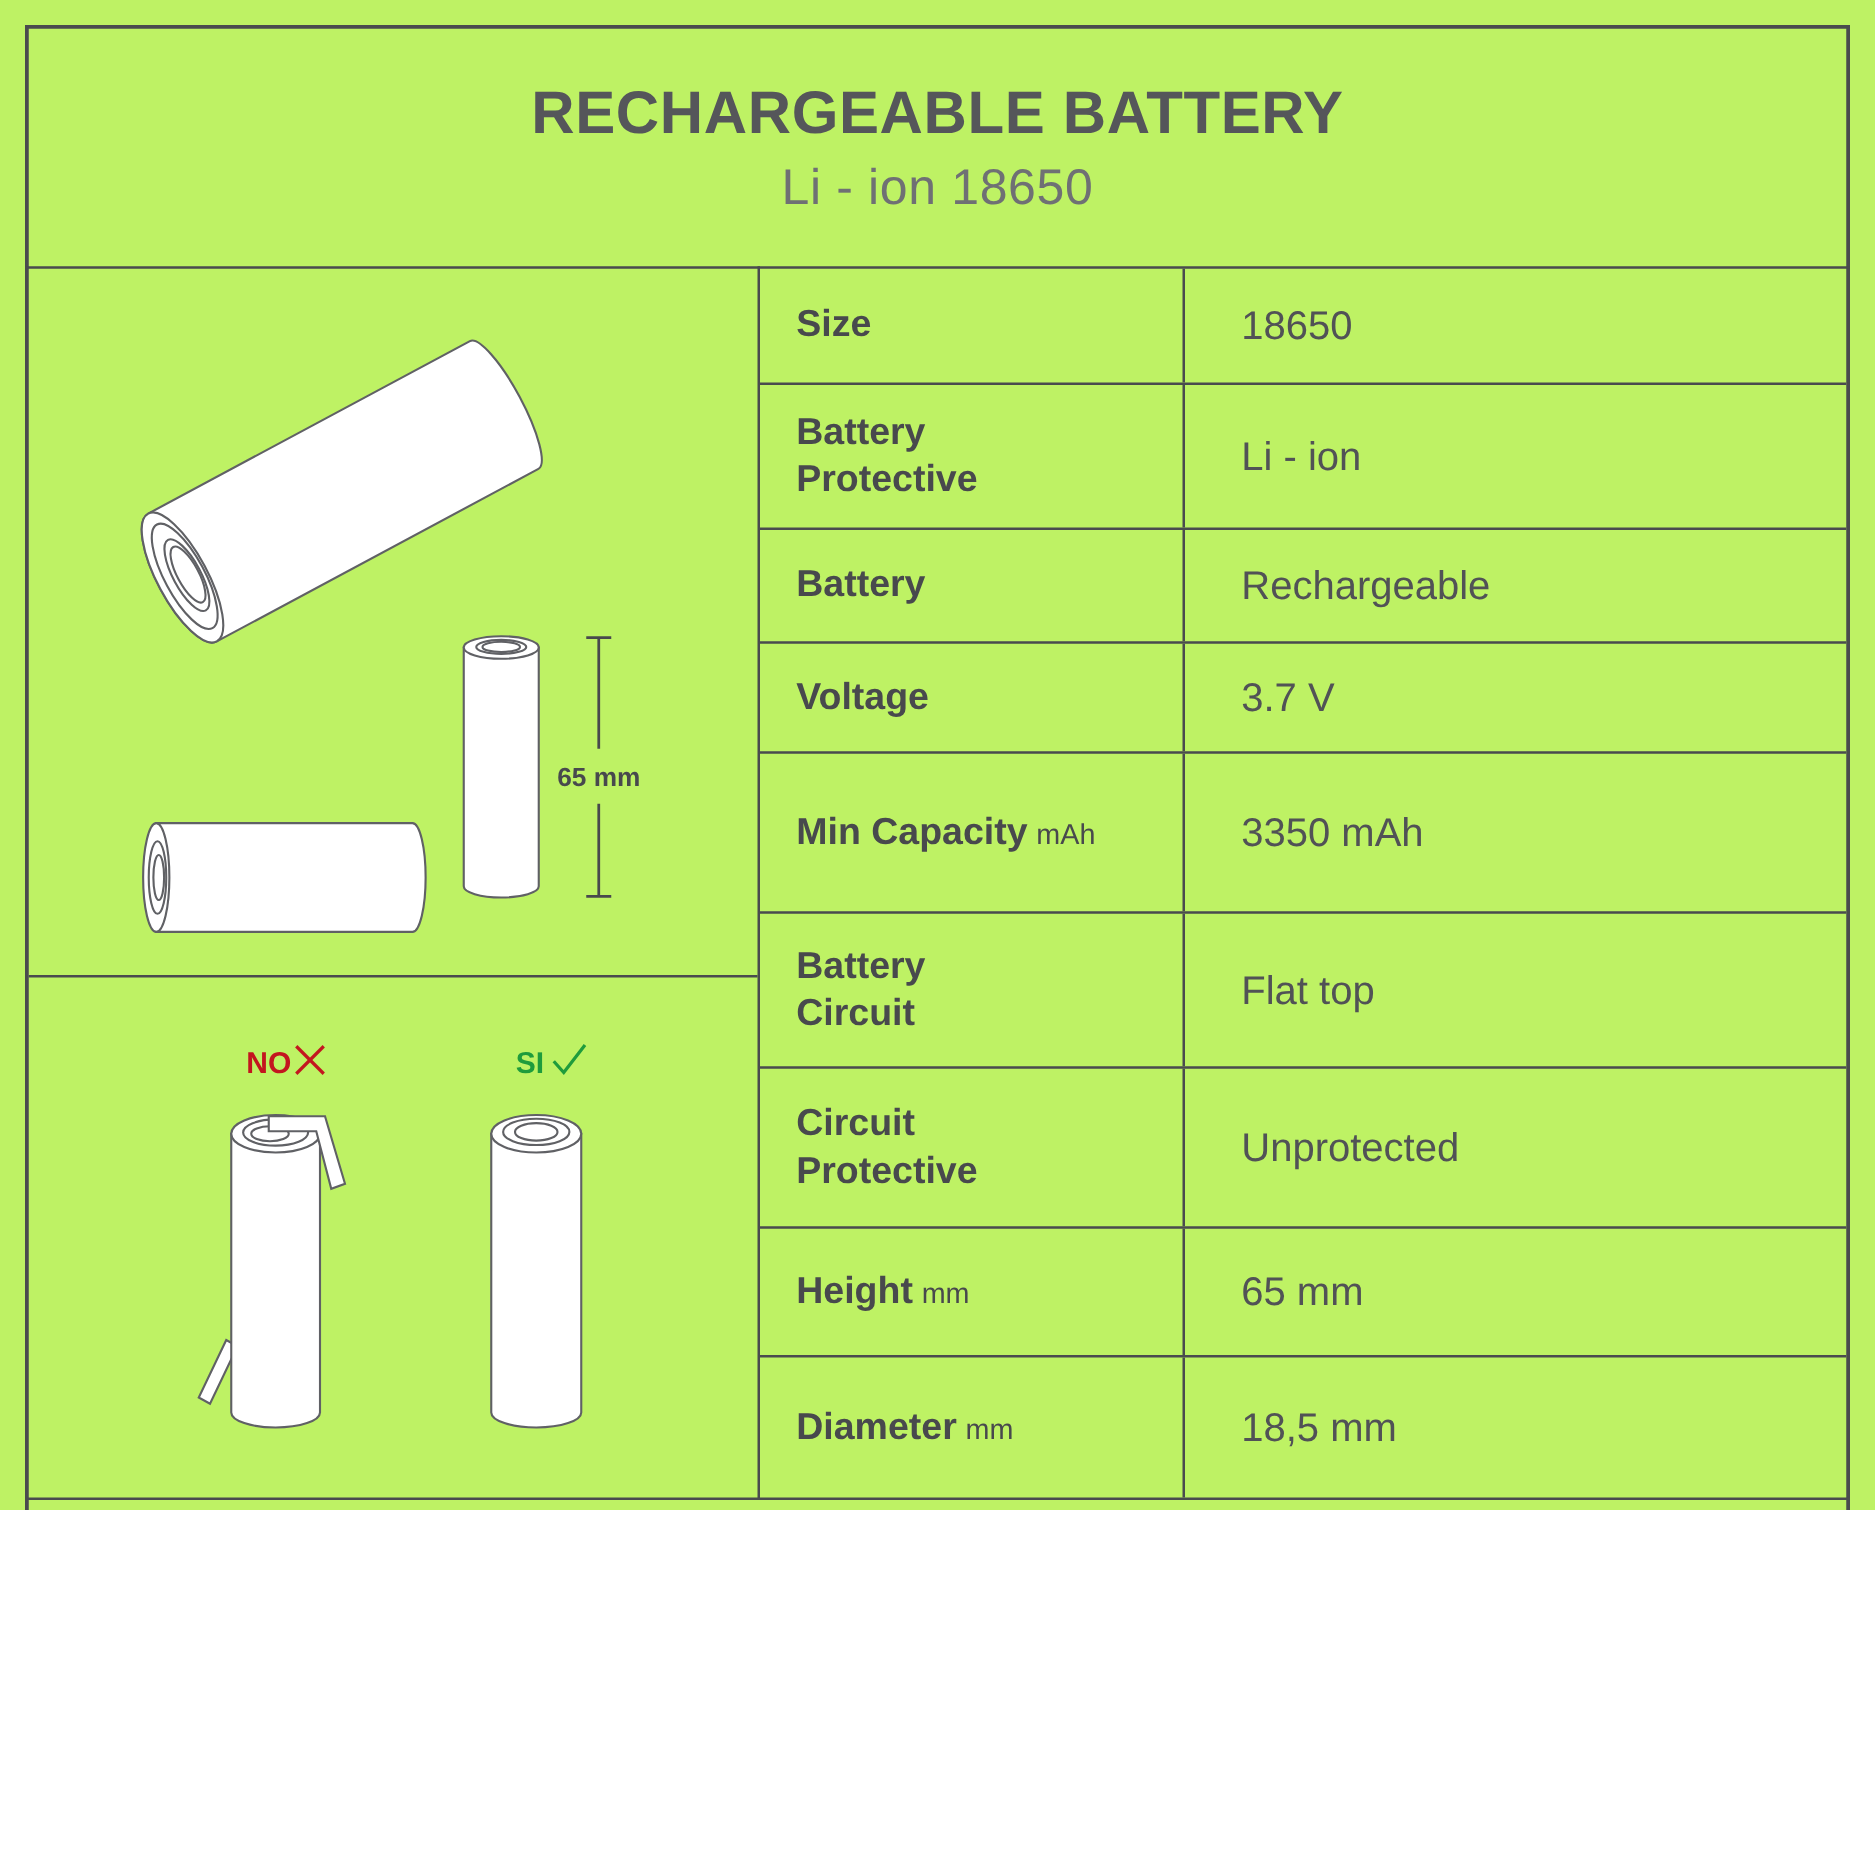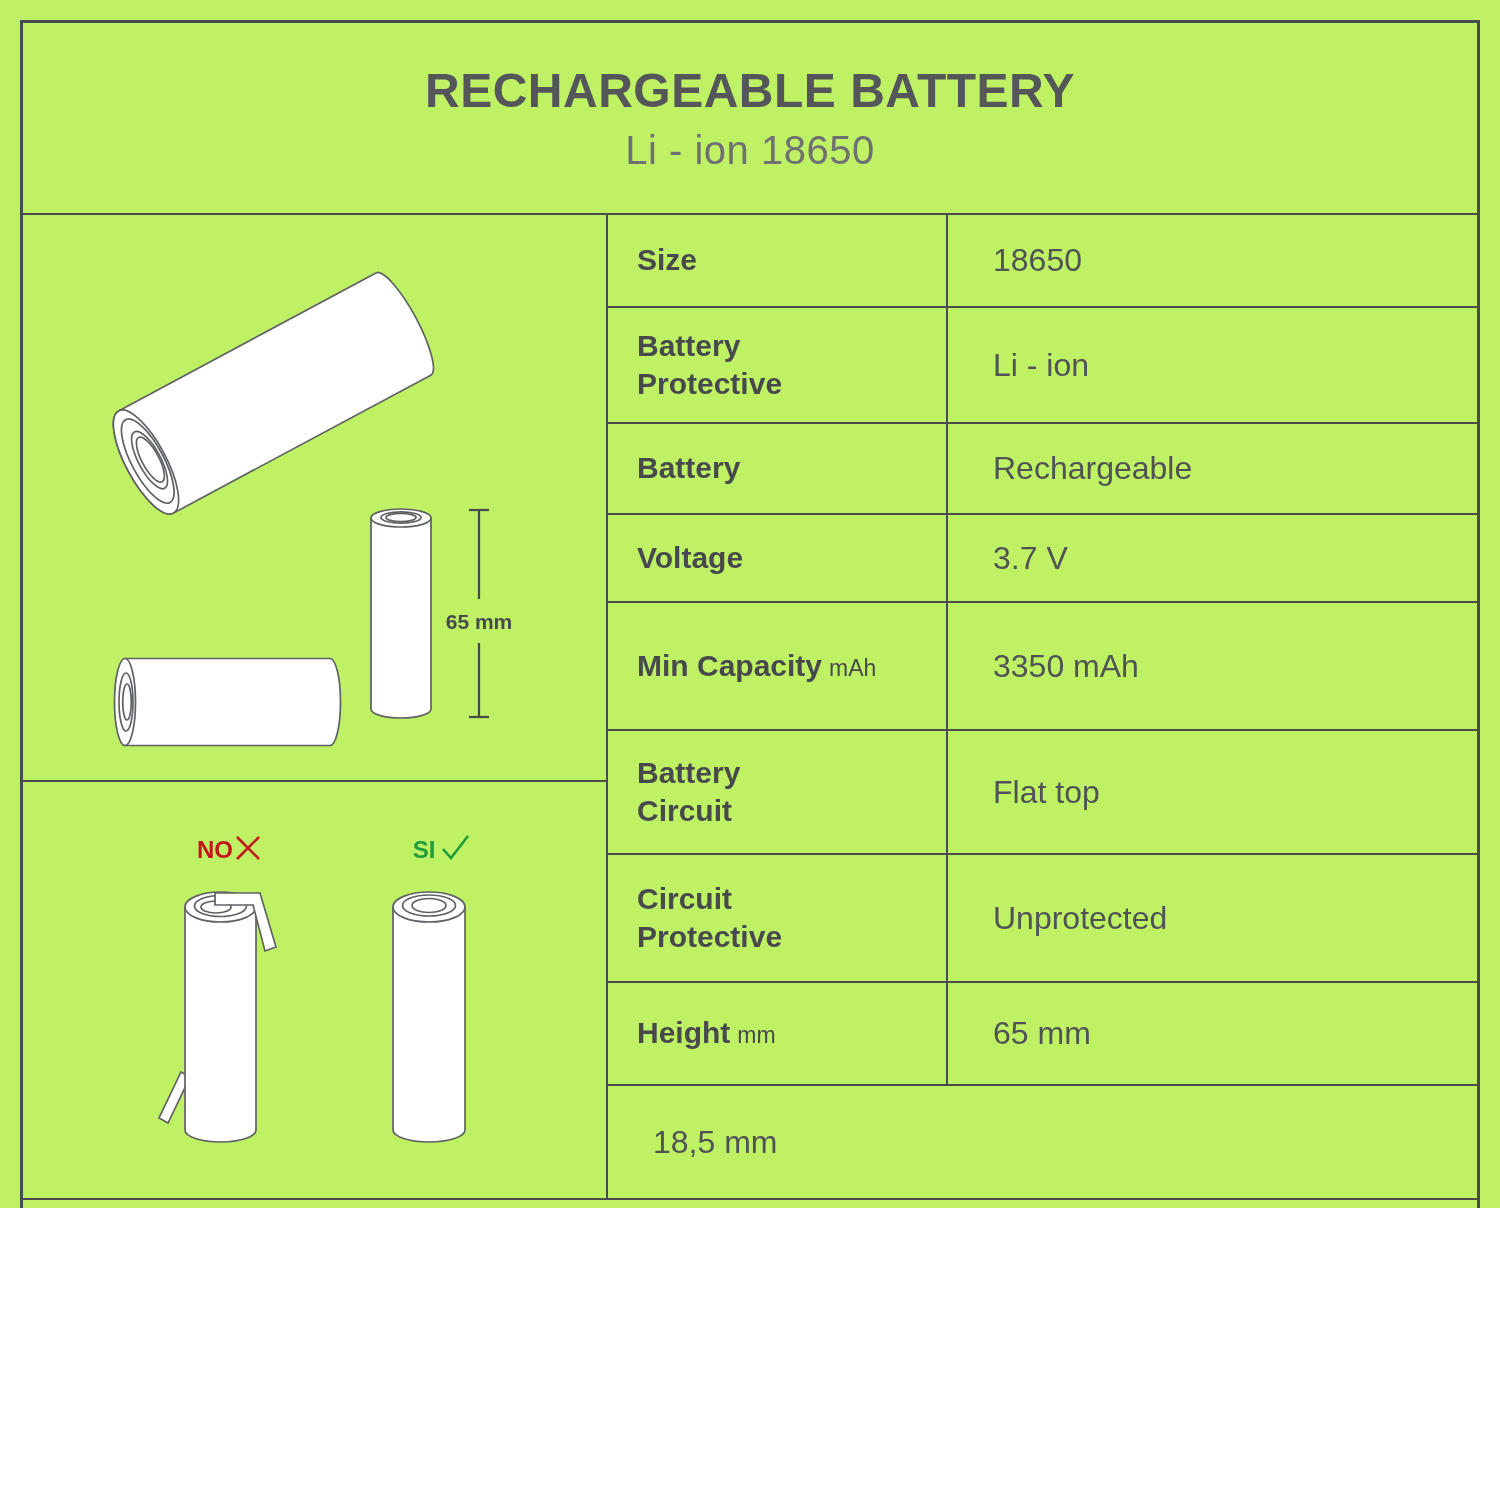--- a/index.html
+++ b/index.html
@@ -212,19 +212,22 @@
     <div class="row">
       <div class="cell-label">
           <div><span>Height</span><span class="suffix">mm</span><span class="line2"></span></div>
         </div>
       <div class="cell-value">
           <span>65 mm</span>
         </div>
     </div>
 
     <div class="row">
+      <div class="cell-label">
+          <div><span>Diameter</span><span class="suffix">mm</span><span class="line2"></span></div>
+        </div>
       <div class="cell-value">
           <span>18,5 mm</span>
         </div>
     </div>
 
   </div>
 </div>
 
 </body></html>

